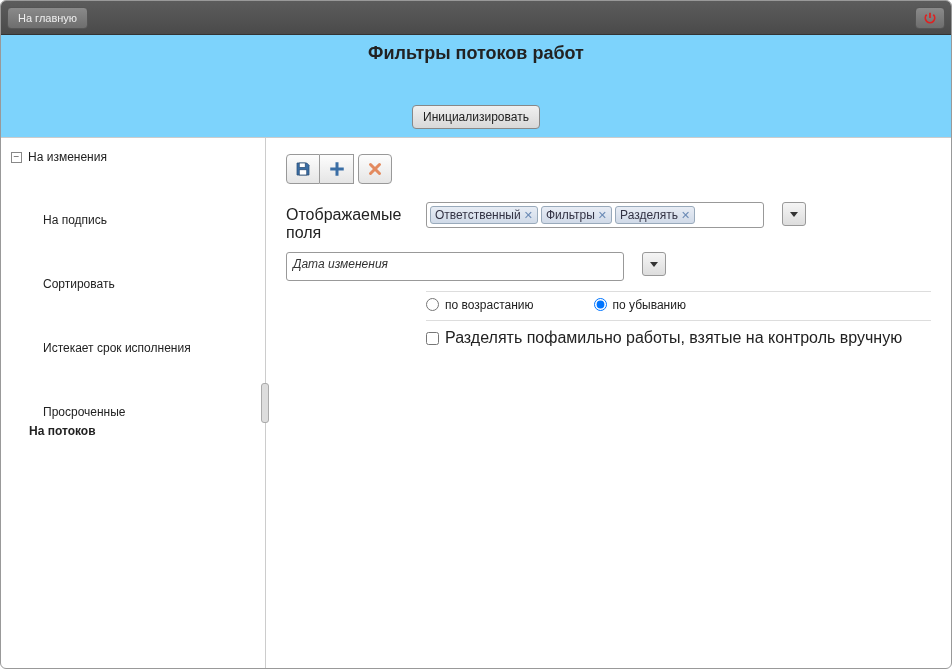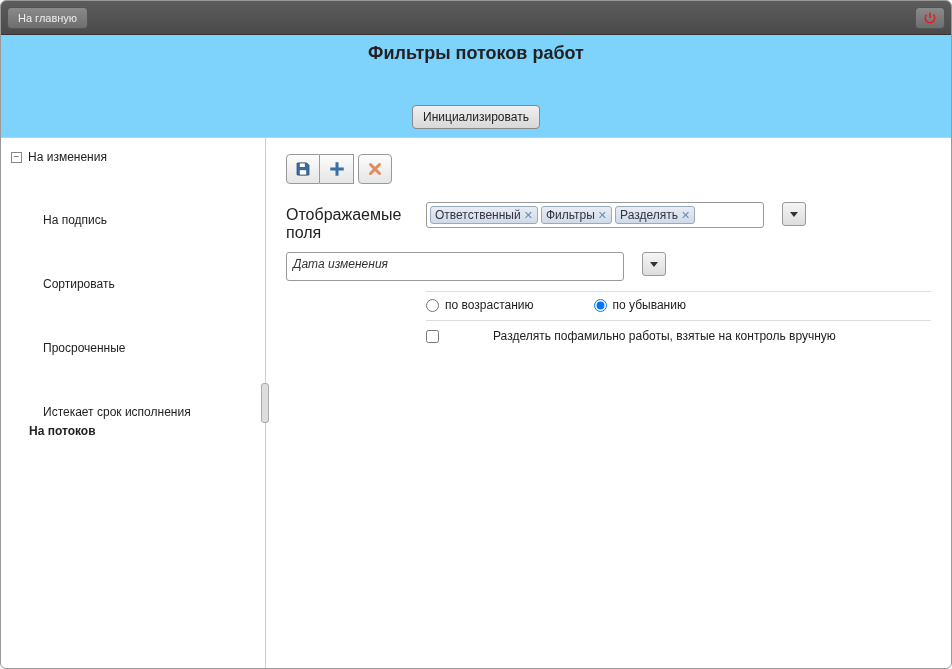--- a/index.html
+++ b/index.html
@@ -232,33 +232,33 @@
       margin-left: 140px;
       display: flex;
       align-items: center;
       gap: 60px;
       margin-bottom: 8px;
       padding-top: 4px;
       border-top: 0;
     }
     .radio-opt {
       display: flex;
-      align-items: flex-end;
+      align-items: flex-start;
       gap: 6px;
       font-size: 12px;
       color: #222;
     }
     .radio-opt input { cursor: pointer; }
     .check-row {
       gap: 6px;
       border-top: 1px solid #ddd;
       padding-top: 8px;
       max-width: 530px;
     }
-    .check-row label { font-size: 12px; color: #222; margin-left: 48px; }
+    .check-row label { font-size: 16px; color: #222; }
     .radio-row {
       border-top: 1px solid #ddd;
       padding-top: 6px;
       max-width: 530px;
     }
   </style>
 </head>
 <body>
 
 <div class="app-window">
@@ -293,26 +293,26 @@
                   <span>На подпись</span>
                 </div>
               </li>
             <li>
                 <div class="tree-node">
                   <span>Сортировать</span>
                 </div>
               </li>
             <li>
                 <div class="tree-node">
-                  <span>Просроченные</span>
+                  <span>Истекает срок исполнения</span>
                 </div>
               </li>
             <li>
                 <div class="tree-node">
-                  <span>Истекает срок исполнения</span>
+                  <span>Просроченные</span>
                 </div>
               </li>
           </ul>
         </li>
         <li>
           <div class="tree-node bold top-level">
             <span>На потоков</span>
           </div>
         </li>
       </ul>

